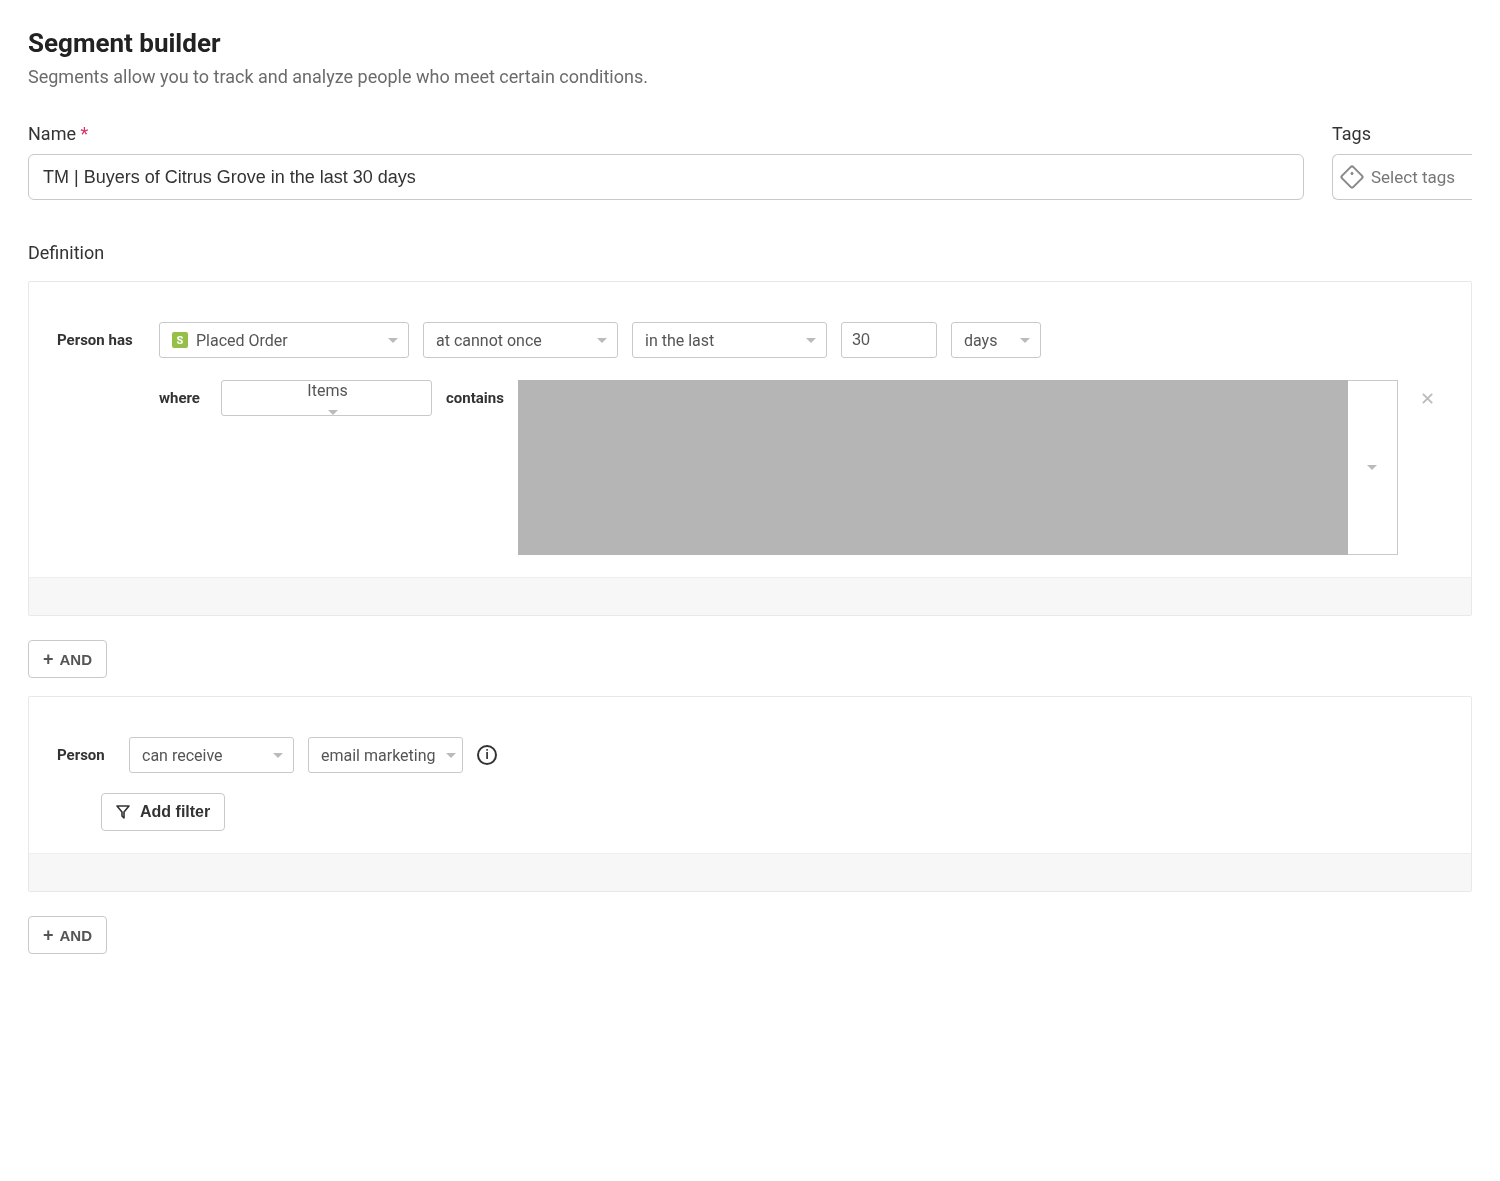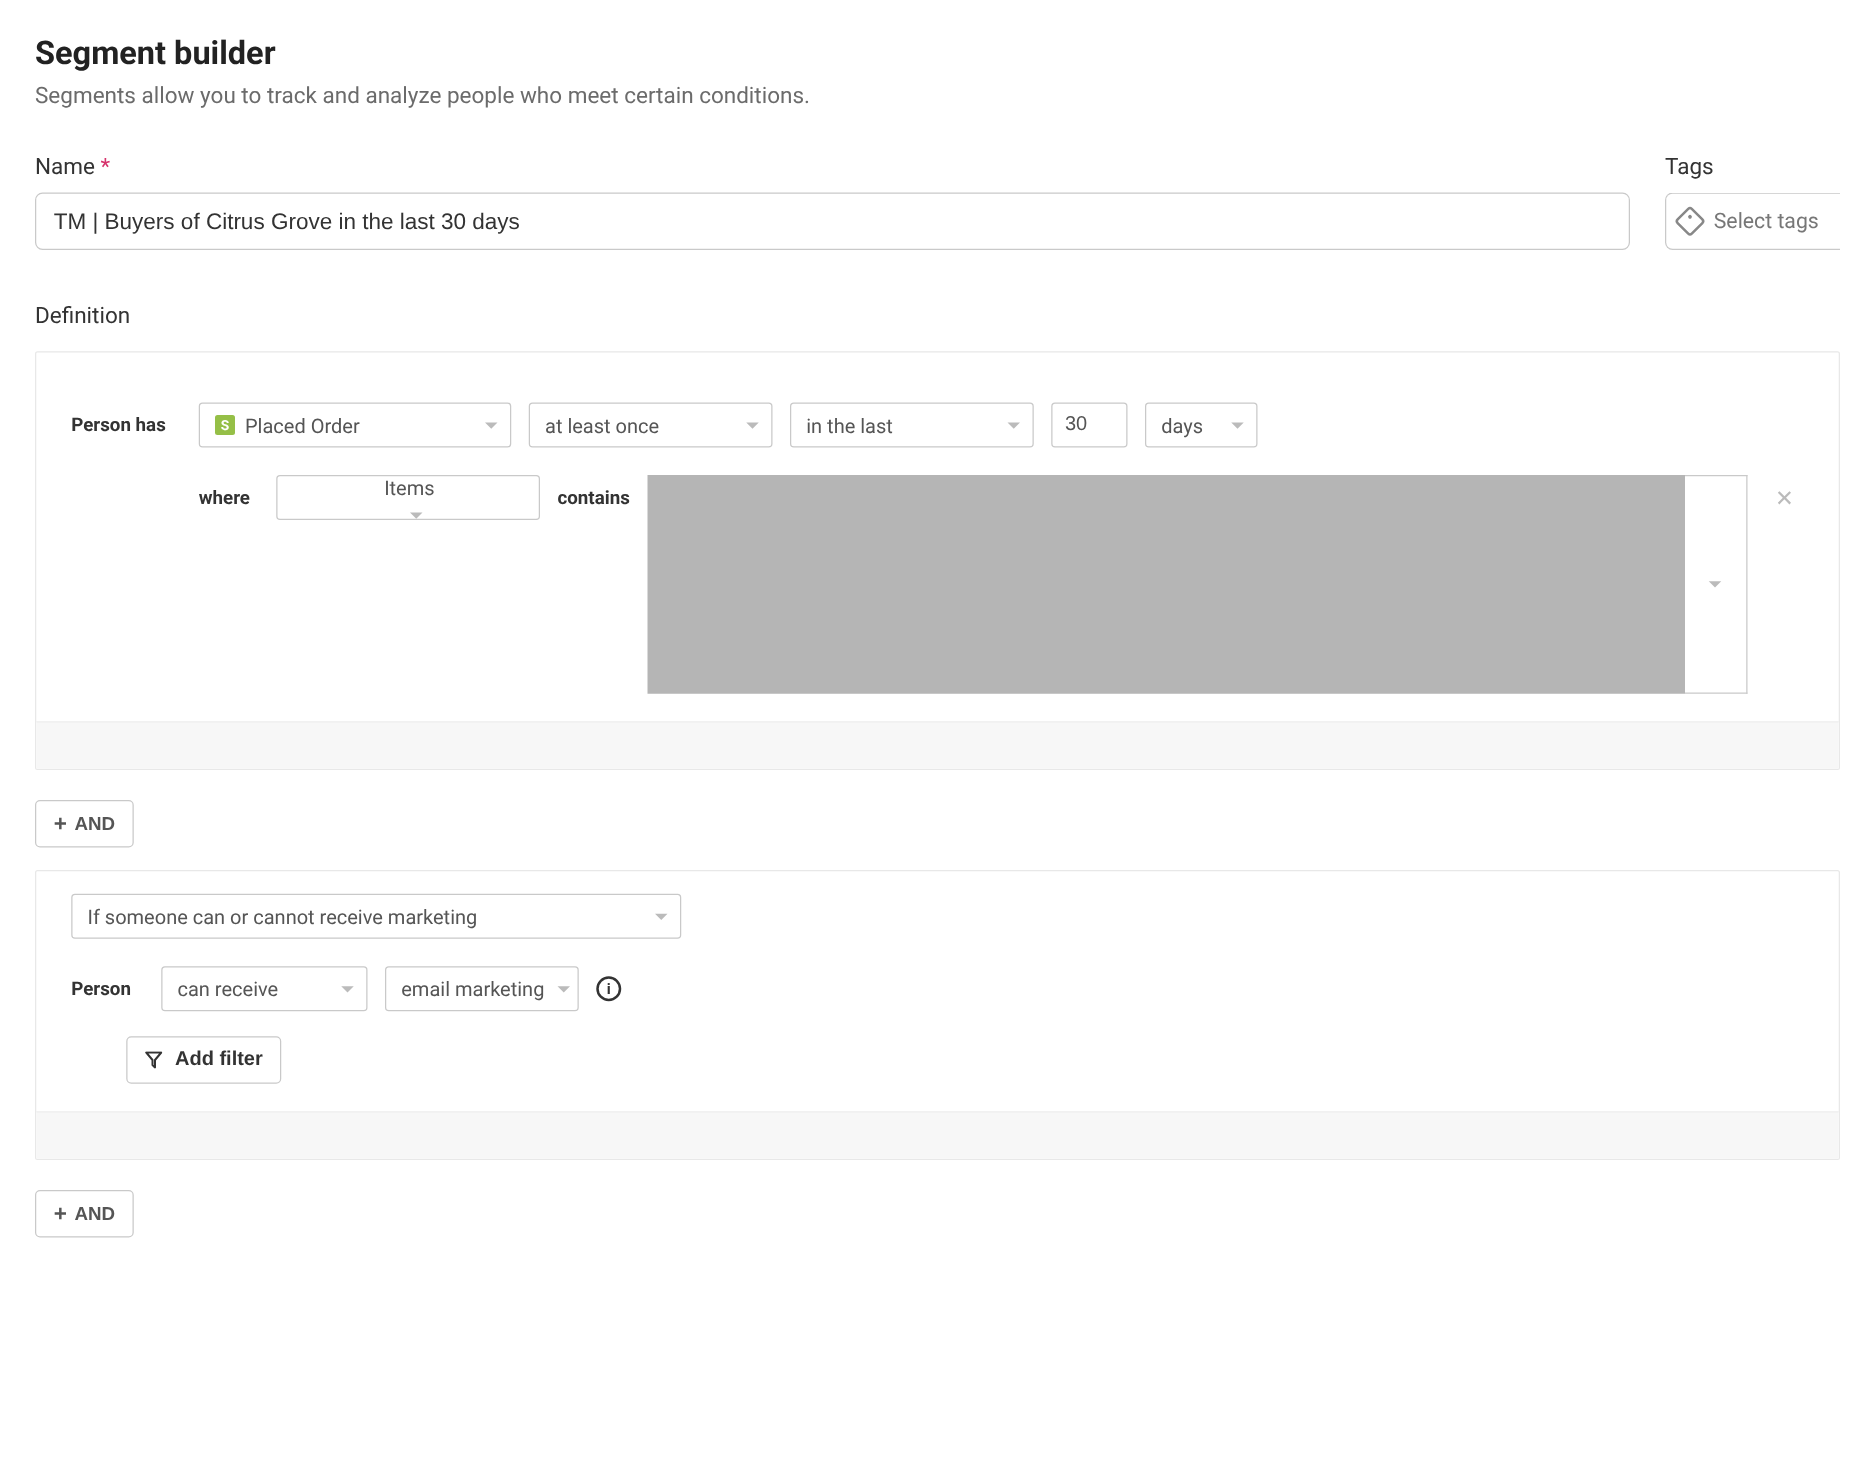--- a/index.html
+++ b/index.html
@@ -155,21 +155,21 @@
       height: 16px;
       background: #95bf47;
       border-radius: 2px;
       color: #fff;
       font-size: 11px;
       font-weight: 700;
       margin-right: 8px;
       flex-shrink: 0;
     }
     .num-input {
-      width: 61px;
+      width: 96px;
       height: 36px;
       border: 1px solid #c9c9c9;
       border-radius: 3px;
       padding: 0 10px;
       font-size: 16px;
       text-align: left;
       color: #555;
     }
     .item-select-outer {
       flex: 1;
@@ -296,21 +296,21 @@
 
       <div class="select-box" style="width:250px;">
         <span style="display:flex;align-items:center;">
           <span class="shopify-icon">S</span>
           <span>Placed Order</span>
         </span>
         <span class="caret"></span>
       </div>
 
       <div class="select-box" style="width:195px;">
-        <span>at least once</span>
+        <span>at cannot once</span>
         <span class="caret"></span>
       </div>
 
       <div class="select-box" style="width:195px;gap:13px;">
         <span>in the last</span>
         <span class="caret"></span>
       </div>
 
       <input type="text" class="num-input" value="30" style="">
 
@@ -346,24 +346,20 @@
 
 <div class="and-connector-wrap">
   <button class="and-button">
     <span class="plus">+</span>
     <span>AND</span>
   </button>
 </div>
 
 <div class="condition-card">
   <div class="card-inner">
-    <div class="select-box" style="width:488px;">
-      <span>If someone can or cannot receive marketing</span>
-      <span class="caret"></span>
-    </div>
 
     <div class="row">
       <span class="row-label" style="min-width:58px;">Person</span>
 
       <div class="select-box" style="width:165px;">
         <span>can receive</span>
         <span class="caret"></span>
       </div>
 
       <div class="select-box" style="width:155px;">

